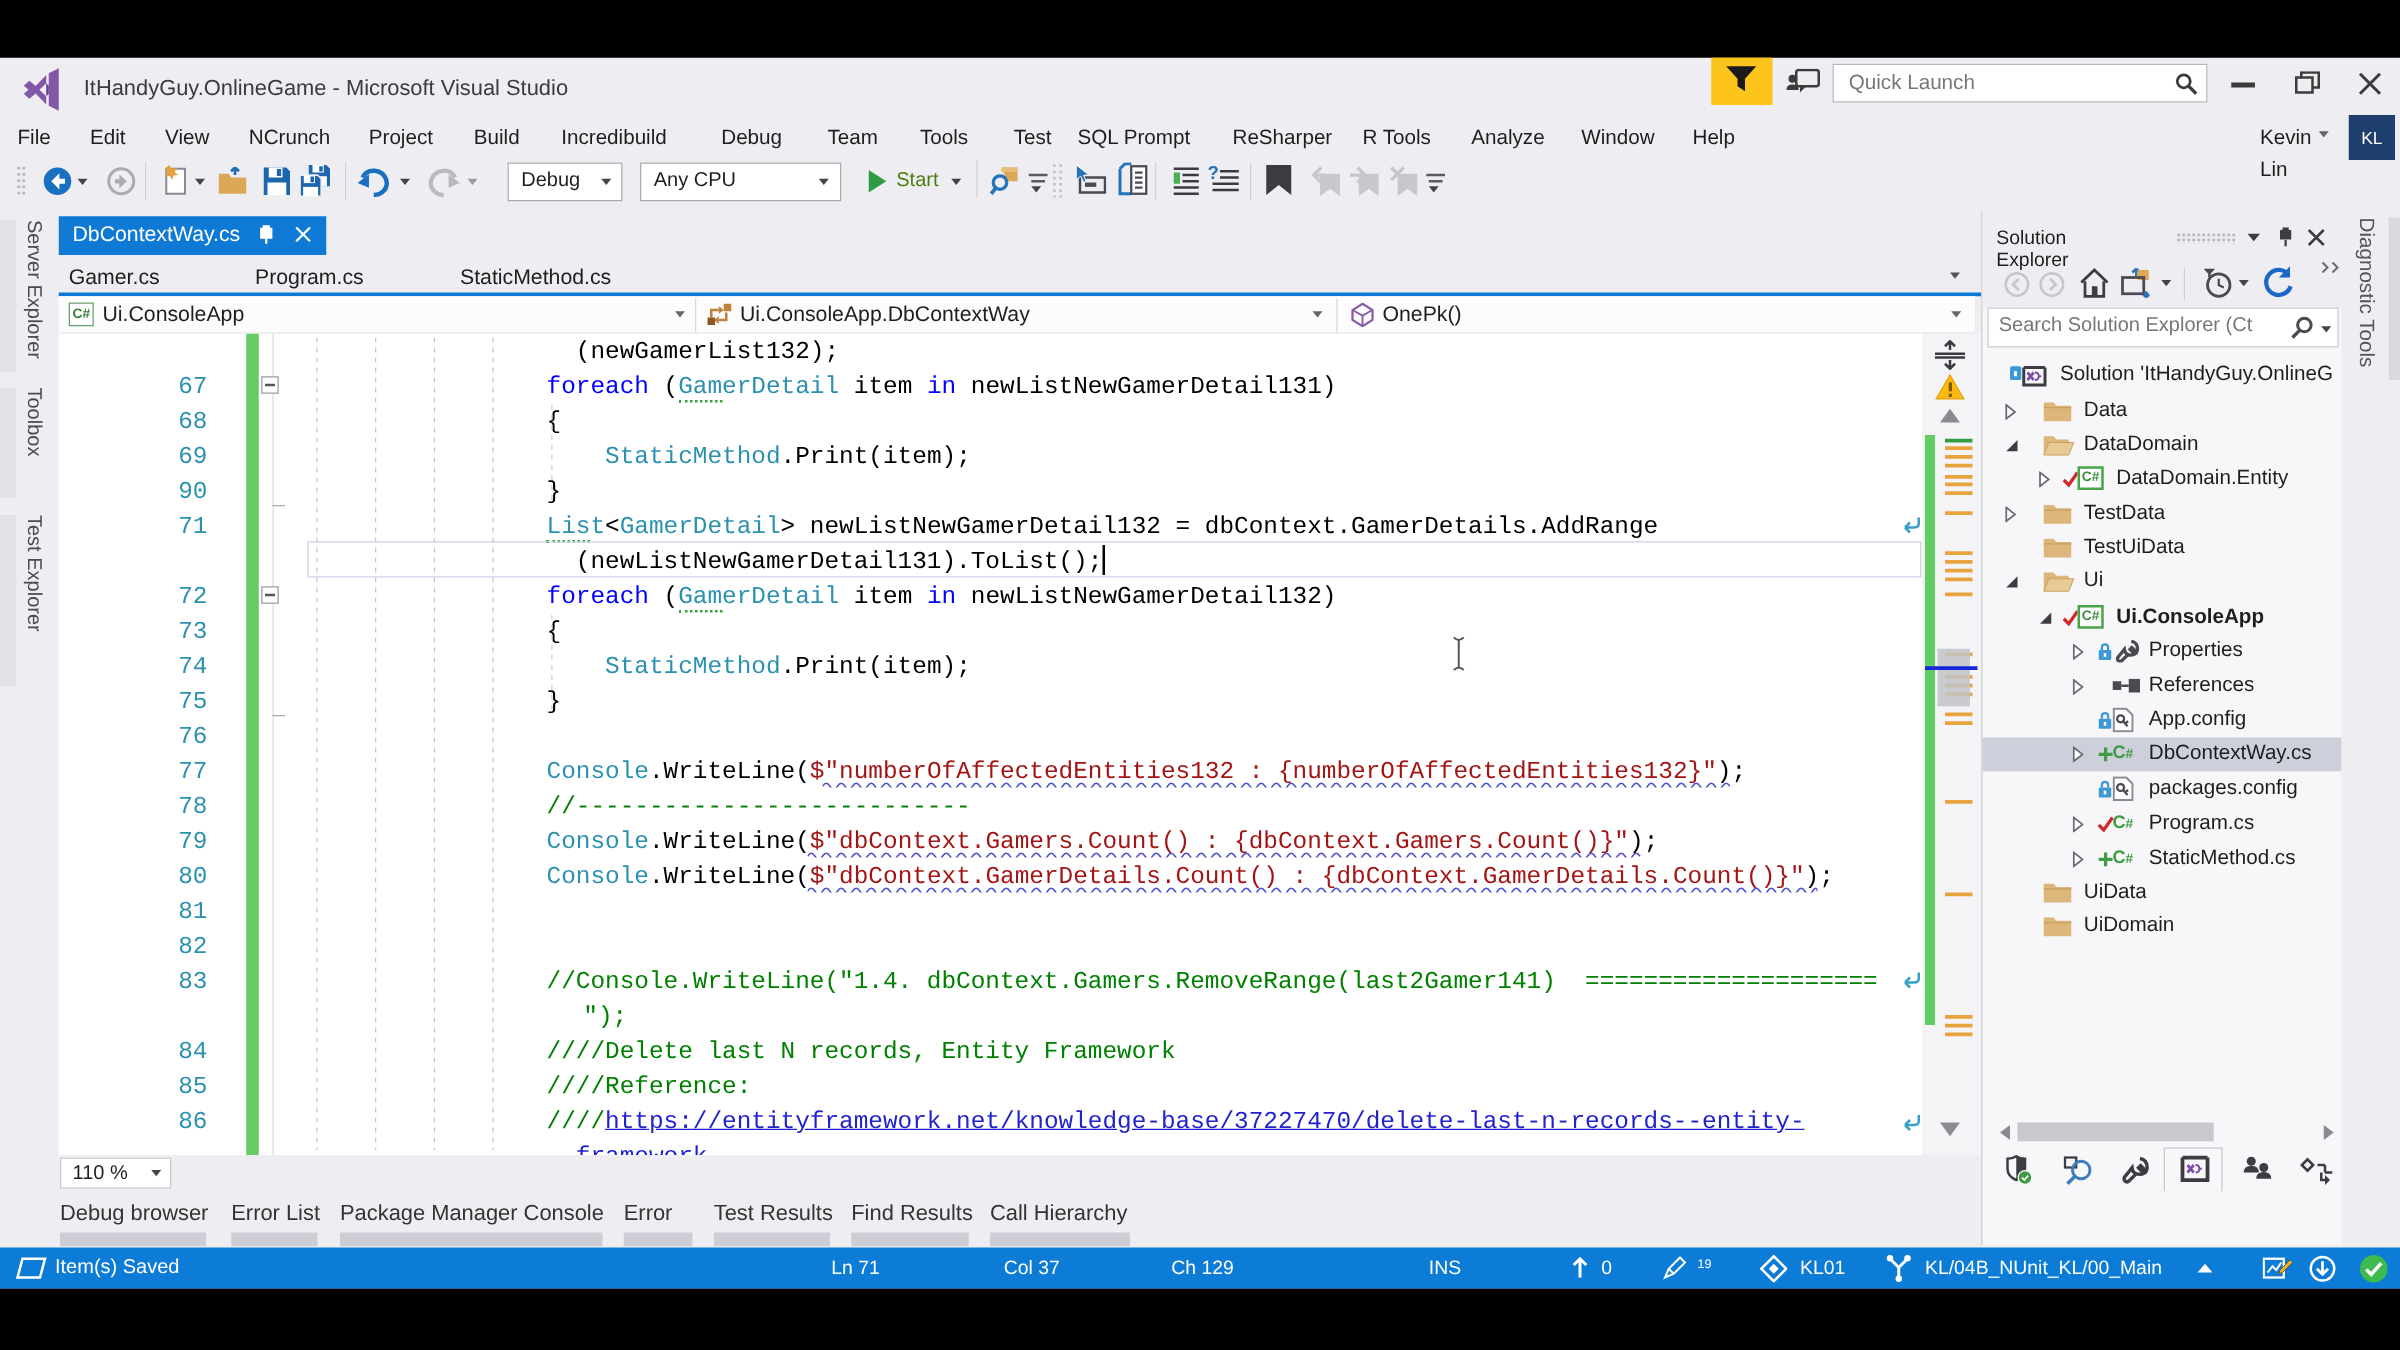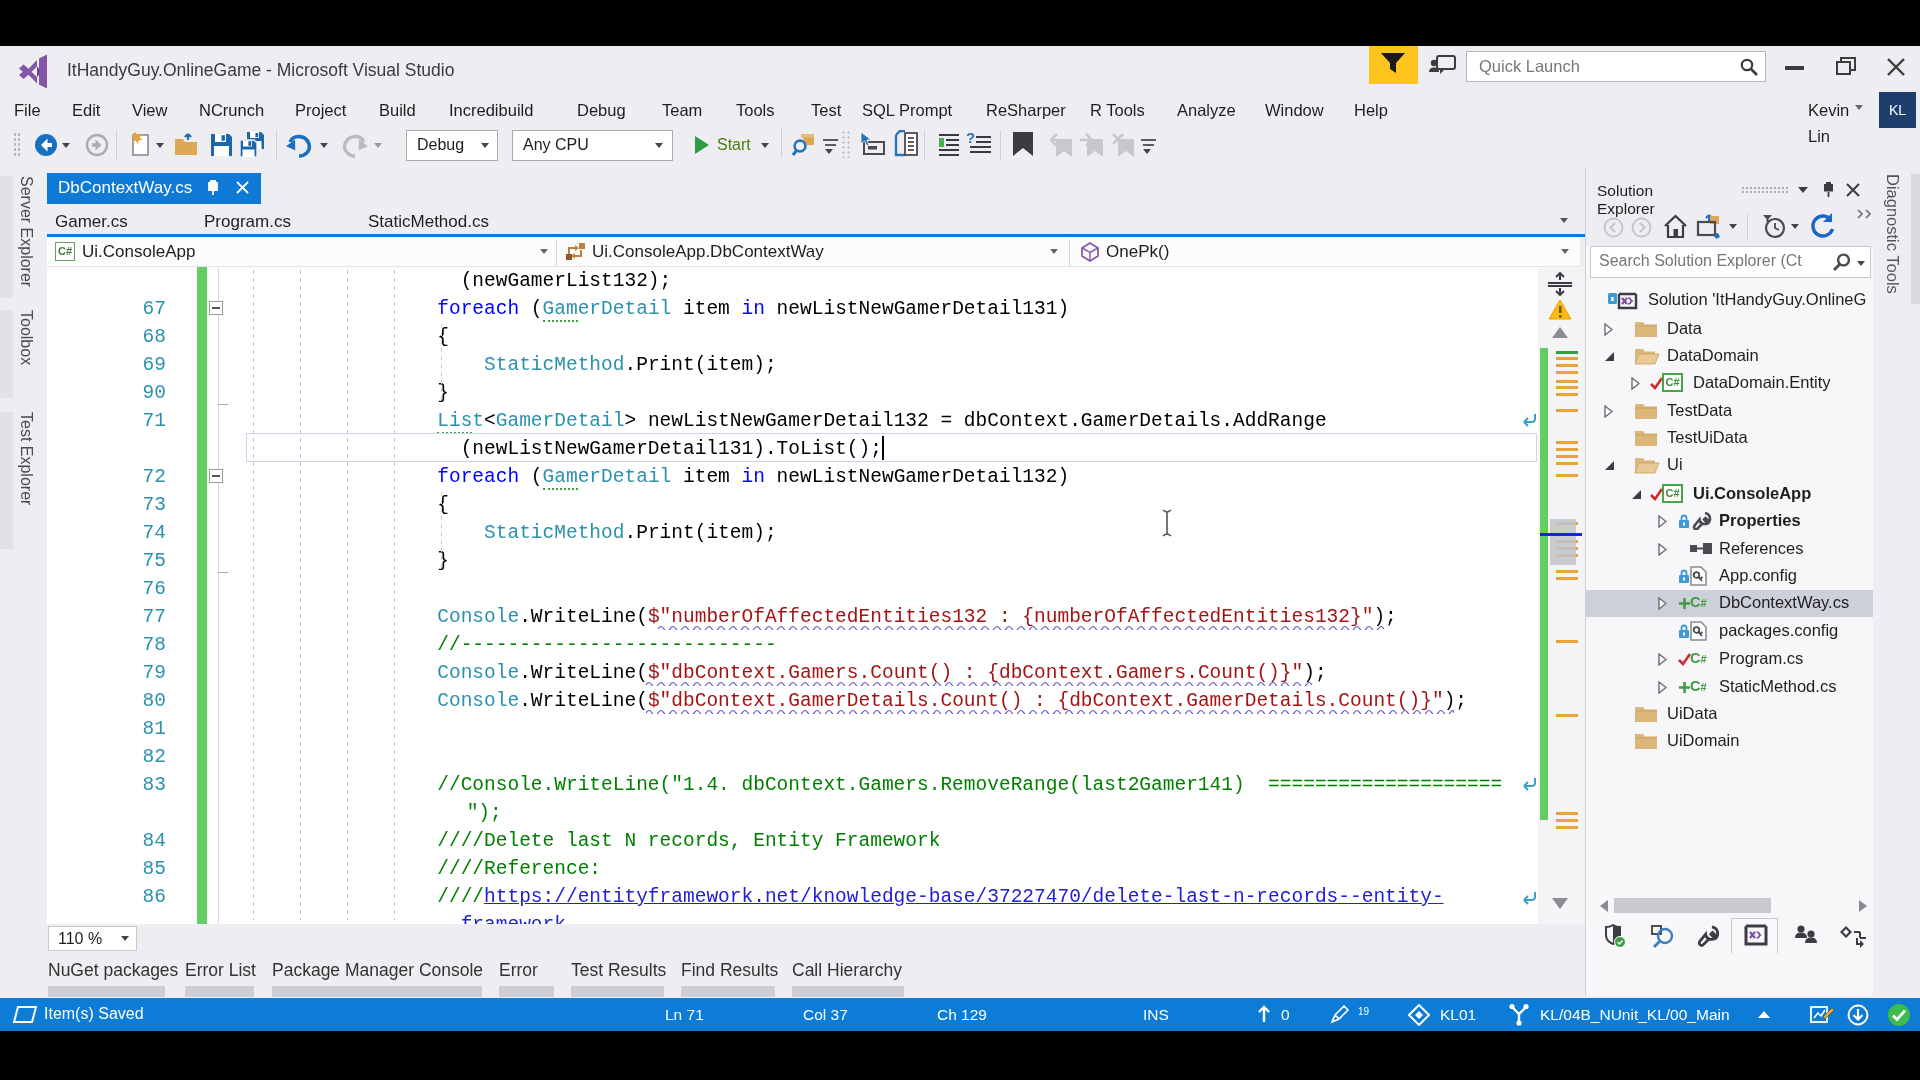--- a/index.html
+++ b/index.html
@@ -388,21 +388,21 @@
 <div class="abs" style="left:1540px;top:533px;width:42px;height:3px;background:#1726d8;"></div>
 <svg class="abs" style="left:1551px;top:897px" width="18" height="13" viewBox="0 0 18 13">
       <path d="M1 1 L17 1 L9 12 Z" fill="#8a8a92"></path>
     </svg>
 
 <div class="abs" style="left:47px;top:924px;width:1538px;height:28px;background:#EEEEF2;"></div>
 <div class="abs" style="left:48px;top:926px;width:89px;height:25px;background:#fff;border:1px solid #C8C8CE;"></div>
 <div class="abs" style="left:58px;top:930px;font-size:16px;color:#1E1E1E;">110 %</div>
 <div class="caret" style="left:121px;top:936px;"></div>
 
-<div class="abs" style="left:48px;top:960px;font-size:17.5px;color:#333;">NuGet packages</div>
+<div class="abs" style="left:48px;top:960px;font-size:17.5px;color:#333;">Debug browser</div>
 <div class="abs" style="left:185px;top:960px;font-size:17.5px;color:#333;">Error List</div>
 <div class="abs" style="left:272px;top:960px;font-size:17.5px;color:#333;">Package Manager Console</div>
 <div class="abs" style="left:499px;top:960px;font-size:17.5px;color:#333;">Error</div>
 <div class="abs" style="left:571px;top:960px;font-size:17.5px;color:#333;">Test Results</div>
 <div class="abs" style="left:681px;top:960px;font-size:17.5px;color:#333;">Find Results</div>
 <div class="abs" style="left:792px;top:960px;font-size:17.5px;color:#333;">Call Hierarchy</div>
 <div class="abs" style="left:48px;top:986px;width:117px;height:11px;background:#CDCDD5;"></div>
 <div class="abs" style="left:185px;top:986px;width:69px;height:11px;background:#CDCDD5;"></div>
 <div class="abs" style="left:272px;top:986px;width:210px;height:11px;background:#CDCDD5;"></div>
 <div class="abs" style="left:499px;top:986px;width:55px;height:11px;background:#CDCDD5;"></div>
@@ -576,21 +576,21 @@
       <path d="M1 1 L8 6.5 L1 12 Z" fill="#fff" stroke="#6a6a72" stroke-width="1.4"></path>
     </svg>
 <svg class="abs" style="left:1678px;top:514px" width="12" height="15" viewBox="0 0 12 15">
       <rect x="1" y="6" width="10" height="8" rx="1" fill="#3C99D4"></rect>
       <path d="M3.5 6 L3.5 4 Q3.5 1.5 6 1.5 Q8.5 1.5 8.5 4 L8.5 6" fill="none" stroke="#3C99D4" stroke-width="1.8"></path>
       <rect x="5" y="8.5" width="2" height="3" fill="#fff"></rect>
     </svg>
 <svg class="abs" style="left:1692px;top:512px" width="20" height="18" viewBox="0 0 20 18">
       <path d="M13 1 Q18 2 18 7 Q18 8.5 17.3 9.7 L13.5 6 L12 7.5 L15.7 11.3 Q14.5 12 13 12 Q8 12 7.5 7.5 L3 13 Q1 15 2.8 16.8 Q4.6 18 6 16 L11 11" fill="none" stroke="#4a4a52" stroke-width="2.6"></path>
     </svg>
-<div class="treetxt" style="left:1719px;top:511px;font-weight:bold;max-width:154px;overflow:hidden;text-align:right;">Properties</div>
+<div class="treetxt" style="left:1719px;top:511px;font-weight:normal;max-width:154px;overflow:hidden;text-align:right;">Properties</div>
 <svg class="abs" style="left:1658px;top:543px" width="9" height="13" viewBox="0 0 9 13">
       <path d="M1 1 L8 6.5 L1 12 Z" fill="#fff" stroke="#6a6a72" stroke-width="1.4"></path>
     </svg>
 <svg class="abs" style="left:1690px;top:543px" width="22" height="12" viewBox="0 0 22 12">
       <rect x="0" y="2" width="7" height="7" fill="#4a4a52"></rect>
       <rect x="13" y="0" width="9" height="11" fill="#4a4a52"></rect>
       <line x1="7" y1="5.5" x2="13" y2="5.5" stroke="#4a4a52" stroke-width="2"></line>
     </svg>
 <div class="treetxt" style="left:1719px;top:539px;font-weight:normal;max-width:154px;overflow:hidden;">References</div>
 <svg class="abs" style="left:1678px;top:569px" width="12" height="15" viewBox="0 0 12 15">

